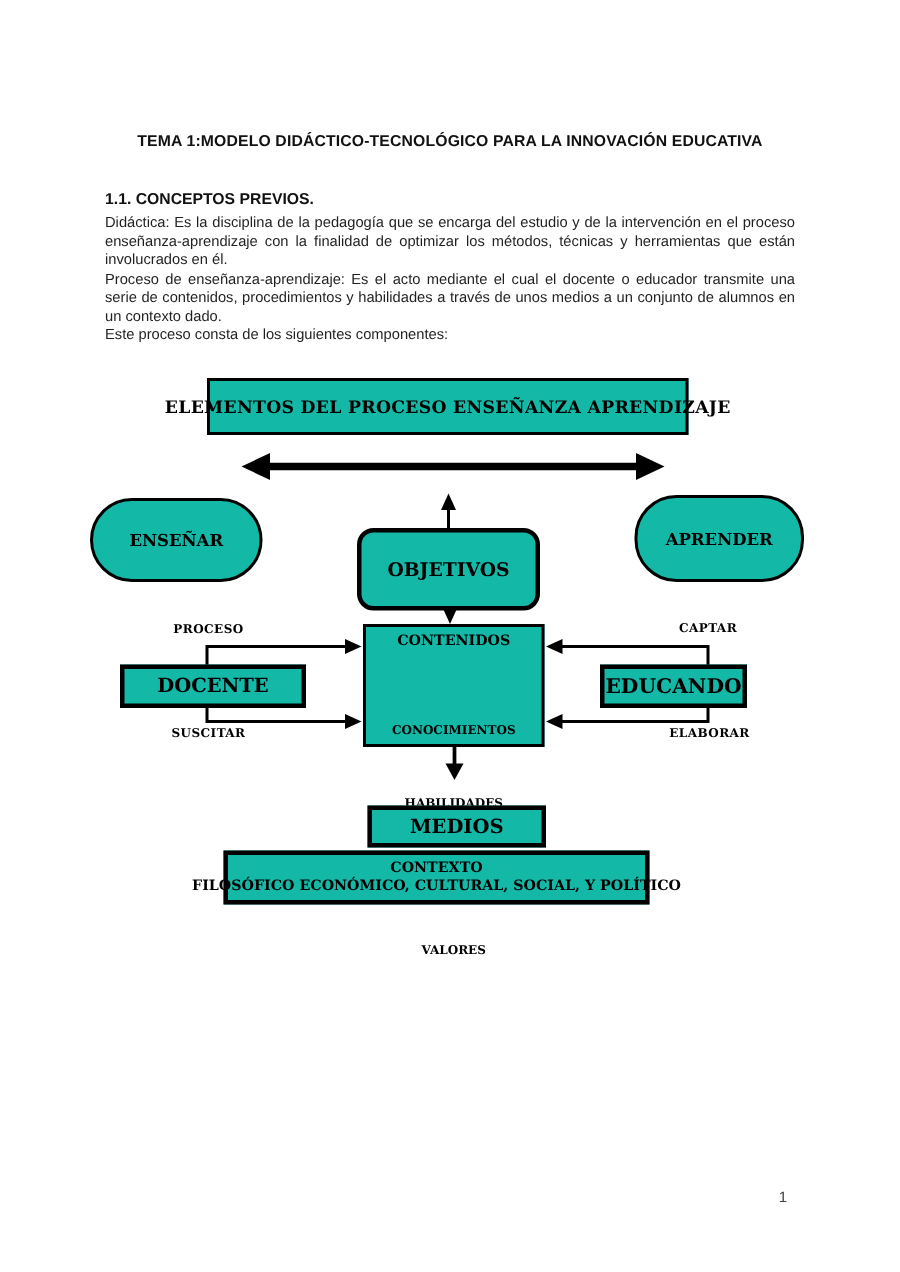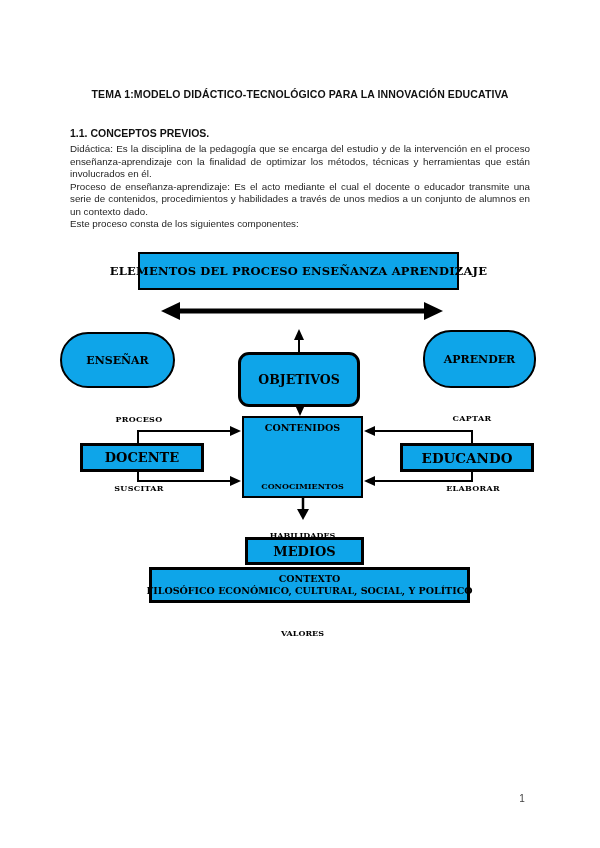--- a/index.html
+++ b/index.html
@@ -47,50 +47,50 @@
   
   .diagram-svg {
     position: absolute;
     left: 0; top: 0;
     width: 600px; height: 848px;
     pointer-events: none;
   }
   .dbox {
     position: absolute;
     border: 2px solid #000;
-    background: #0ea5e9;
+    background: #14b8a6;
     display: flex;
     align-items: center;
     justify-content: center;
     text-align: center;
     font-family: "DejaVu Serif", "Liberation Serif", serif;
     font-weight: bold;
     color: #000;
     white-space: nowrap;
   }
   .header-box   { left:138px; top:252px; width:321px; height:38px; font-size:11.5px; letter-spacing:0.2px; }
   .stadium      { border-radius: 28px; font-size: 11px; }
   .ensenar-box  { left:60px;  top:332px; width:115px; height:56px; }
   .aprender-box { left:423px; top:330px; width:113px; height:58px; }
   .objetivos-box{ left:238px; top:352px; width:122px; height:55px; border-width:3px; font-size:12.5px;border-radius:11px; }
   .docente-box  { left:80px;  top:443px; width:124px; height:29px; border-width:3px; font-size:13px; }
-  .educando-box { left:400px; top:443px; width:134px; height:29px; border-width:3px; font-size:13.5px; }
+  .educando-box { left:400px; top:443px; width:98px; height:29px; border-width:3px; font-size:13.5px; }
   .medios-box   { left:245px; top:519px; width:119px; height:28px; border-width:3px; font-size:13px;margin-top:18px; }
   .contenidos-box {
     left:242px; top:416px; width:121px; height:82px;
     flex-direction: column;
     justify-content: flex-start;
     padding-top: 4px;
     border-width: 2.5px;
   }
   .contenidos-title { font-size: 9.5px; line-height: 12px; }
   .contenidos-list  { margin-top: 9px; }
   .contenidos-item  { font-size: 8px; line-height: 11px; margin-top: 38px; }
   .contexto-box {
-    left:149px; top:567px; width:321px; height:36px;
+    left:149px; top:567px; width:284px; height:36px;
     flex-direction: column;
     border-width: 3px;
     line-height: 12.5px;
   }
   .contexto-line1 { font-size: 9.5px; }
   .contexto-line2 { font-size: 9.5px; }
   .flow-label {
     position: absolute;
     width: 90px;
     text-align: center;

